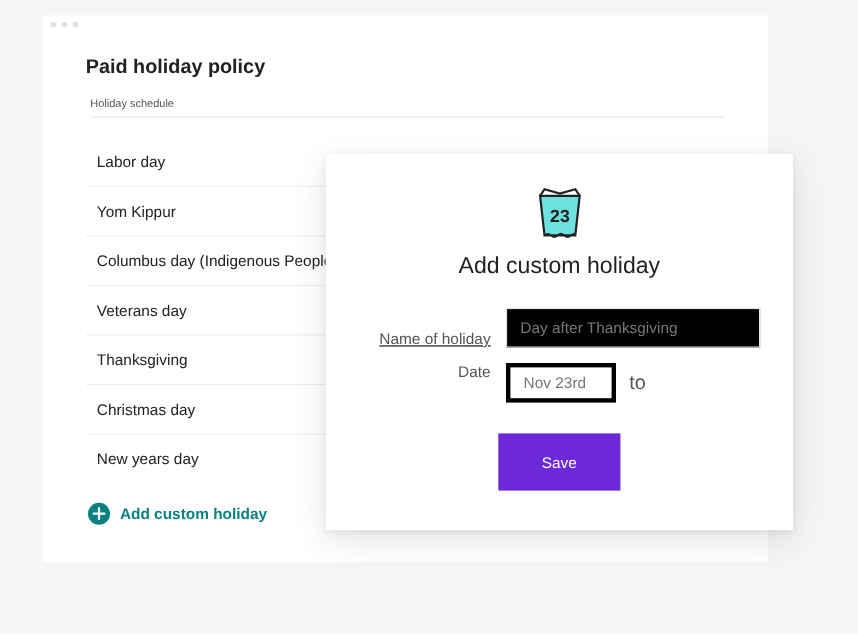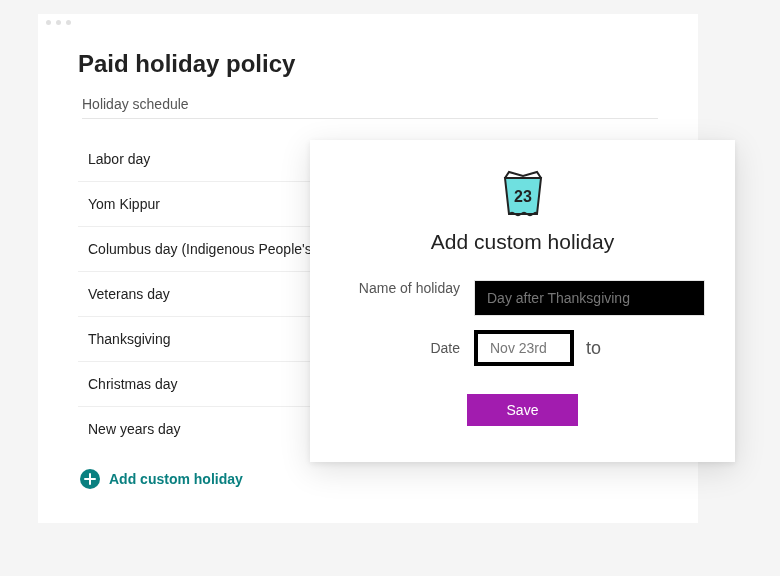--- a/index.html
+++ b/index.html
@@ -22,27 +22,27 @@
     }
     .window-dots {
       position: absolute;
       top: 6px; left: 8px;
       display: flex; gap: 5px;
     }
     .window-dots span {
       width: 5px; height: 5px; border-radius: 50%; background: #e0e0e0;
     }
     .page-title {
-      font-size: 24px;
+      font-size: 18px;
       font-weight: 600;
       color: #222;
       margin-bottom: 18px;
     }
     .section-label {
-      font-size: 14px;
+      font-size: 10px;
       font-weight: 500;
       color: #555;
       padding-bottom: 6px;
       border-bottom: 1px solid #e5e5e5;
       margin-bottom: 18px;
       margin-left: 4px;
     }
     .holiday-list { }
     .holiday-row {
       padding: 14px 10px;
@@ -65,75 +65,76 @@
     }
     .plus-badge {
       width: 20px; height: 20px;
       border-radius: 50%;
       background: #0a8080;
       display: flex; align-items: center; justify-content: center;
     }
     
     .modal {
       position: absolute;
-      left: 310px; top: 140px;
+      left: 296px; top: 140px;
       width: 425px;
       background: #fff;
       box-shadow: 0 8px 30px rgba(0,0,0,0.12), 0 2px 6px rgba(0,0,0,0.08);
       padding: 30px 30px 36px 30px;
     }
     .modal-icon { display:flex; justify-content:center; margin-bottom: 10px;}
     .modal-title {
       text-align:center;
       font-size: 21px;
       font-weight: 500;
       color: #222;
       margin-bottom: 26px;
     }
     .form-row {
       display:flex;
-      align-items:flex-start;
+      align-items:flex-end;
       justify-content:flex-end;
       gap: 14px;
       margin-bottom: 14px;
+      text-decoration: underline;
     }
     .form-label {
       font-size: 14px;
       color: #555;
       text-align:right;
       flex: 0 0 120px;
     }
     .text-input {
       flex: 1;
       height: 36px;
       border: 1px solid #e5e5e5;
       padding: 0 12px;
       font-size: 14px;
       color: #777;
       background:#000000;
     }
-    .date-row { display:flex; align-items:center; justify-content:flex-end; gap:14px; margin-bottom: 28px;}
+    .date-row { display:flex; align-items:flex-start; justify-content:flex-end; gap:14px; margin-bottom: 28px;}
     .date-inputs { flex:1; display:flex; align-items:center; gap:12px;}
     .date-input {
       width: 100px;
       height: 36px;
       border:4px solid #000000;
       padding: 0 12px;
       font-size: 14px;
       color:#777;
       background:#fff;
     }
     .date-to { font-size:18px; color:#555;}
     .save-row { display:flex; justify-content:center;}
     .save-btn {
-      background: #a21caf;
+      background: #6d28d9;
       color: #fff;
       border: none;
       padding: 0 40px;
-      height: 32px;
+      height: 52px;
       font-size: 14px;
       font-weight: 400;
       cursor: pointer;
     }
   </style>
 </head>
 <body>
 
 <div class="window-wrap">
   <div class="window-dots">

